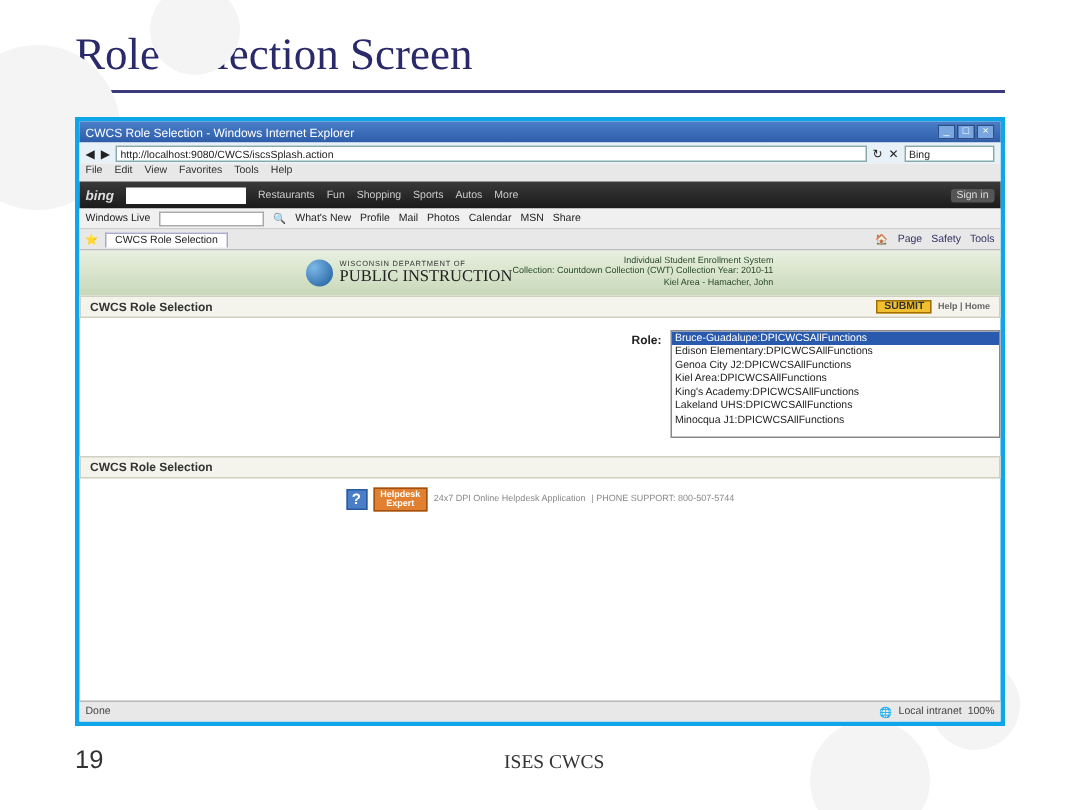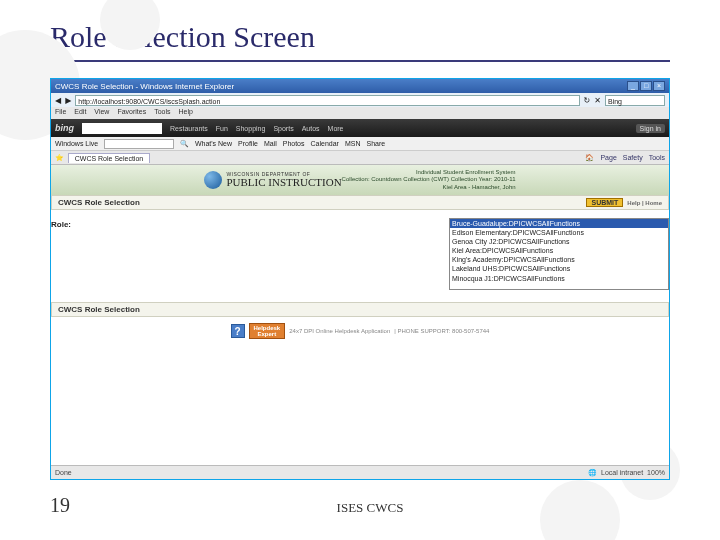--- a/index.html
+++ b/index.html
@@ -4,21 +4,21 @@
 <style>
   * { box-sizing: border-box; margin: 0; padding: 0; }
   body { width: 720px; height: 540px; font-family: Georgia, serif; background: #fff; position: relative; }
   .decor-circle { position: absolute; border-radius: 50%; background: #f4f4f4; }
   .c1 { width: 60px; height: 60px; top: -10px; left: 100px; }
   .c2 { width: 110px; height: 110px; top: 30px; left: -30px; }
   .c3 { width: 80px; height: 80px; bottom: -20px; right: 100px; }
   .c4 { width: 60px; height: 60px; bottom: 40px; right: 40px; }
   .slide-title { font-size: 30px; color: #2a2a6a; padding: 20px 0 6px 50px; font-weight: normal; }
   .title-line { height: 2px; background: #3a3a7a; margin: 0 50px 8px 50px; }
-  .screenshot-frame { margin: 16px 50px; border: 1px solid #0ea5e9; background: #fff; font-family: Tahoma, Arial, sans-serif; font-size: 8px; color: #222; position: relative; }
+  .screenshot-frame { margin: 16px 50px; border: 3px solid #0ea5e9; background: #fff; font-family: Tahoma, Arial, sans-serif; font-size: 8px; color: #222; position: relative; }
   
   .ie-title { background: linear-gradient(#4a7ec8, #2e5da8); color: #fff; padding: 2px 4px; display: flex; justify-content: space-between; align-items: center; height: 14px; }
   .win-ctrls { display: flex; gap: 1px; }
   .win-btn { width: 12px; height: 10px; background: #7aa7e0; border: 1px solid #2a4f8a; font-size: 7px; text-align: center; line-height: 8px; color: #fff; }
   .ie-addr { background: #e8f0f8; padding: 2px 4px; display: flex; align-items: center; gap: 4px; height: 14px; }
   .addr-box { flex: 1; background: #fff; border: 1px solid #8aa; padding: 0 2px; height: 11px; font-size: 7px; line-height: 11px; overflow: hidden; }
   .search-box { width: 60px; background: #fff; border: 1px solid #8aa; height: 11px; font-size: 7px; line-height: 11px; padding: 0 2px; }
   .ie-menu { background: #e8e8e8; padding: 1px 4px; display: flex; gap: 8px; height: 12px; font-size: 7px; color: #333; }
   .bing-bar { background: linear-gradient(#3a3a3a, #1a1a1a); color: #ddd; height: 18px; display: flex; align-items: center; gap: 8px; padding: 0 4px; font-size: 7px; }
   .bing-logo { font-weight: bold; font-style: italic; font-size: 9px; }
@@ -35,34 +35,34 @@
   .dpi-logo-area { display: flex; align-items: center; gap: 4px; }
   .dpi-globe { width: 18px; height: 18px; border-radius: 50%; background: radial-gradient(circle at 30% 30%, #7db8e8, #1a5a9a); }
   .dpi-text { line-height: 1; }
   .dpi-small { font-size: 5px; letter-spacing: 0.5px; color: #333; }
   .dpi-big { font-family: Georgia, serif; font-size: 11px; color: #222; }
   .dpi-right { text-align: right; font-size: 6px; color: #2a4a2a; line-height: 1.2; }
   .section-bar { background: #f4f4ec; border: 1px solid #d0d0c0; padding: 2px 6px; font-size: 8px; font-weight: bold; color: #333; display: flex; justify-content: space-between; align-items: center; }
   .submit-area { display: flex; gap: 4px; align-items: center; }
   .submit-btn { background: #f0c030; border: 1px solid #a07000; padding: 0 4px; font-size: 7px; font-weight: bold; }
   .help-link { font-size: 6px; color: #666; }
-  .role-area { padding: 8px 0 12px 0; display: flex; justify-content: space-between; gap: 22px; }
+  .role-area { padding: 8px 0 12px 0; display: flex; justify-content: flex-end; gap: 6px; }
   .role-label { font-size: 8px; font-weight: bold; padding-top: 2px; }
   .role-listbox { background: #fff; border: 1px solid #888; width: 220px; height: 72px; font-size: 7px; overflow: hidden; }
   .role-opt { padding: 0 2px; line-height: 1.3; white-space: nowrap; }
   .role-opt.sel { background: #2a5aae; color: #fff; }
   .helpdesk-row { padding: 6px 0; text-align: center; display: flex; justify-content: center; align-items: center; gap: 4px; }
   .q-icon { width: 14px; height: 14px; background: #4a7ec8; color: #fff; font-weight: bold; font-size: 10px; text-align: center; line-height: 14px; border: 1px solid #2a5a9a; }
   .hd-btn { background: #e08030; color: #fff; border: 1px solid #a05010; padding: 1px 4px; font-size: 6px; font-weight: bold; line-height: 1; }
   .hd-text { font-size: 6px; color: #888; }
   .whitespace { height: 120px; }
   .ie-status { background: #e8e8e8; border-top: 1px solid #bbb; height: 14px; display: flex; align-items: center; justify-content: space-between; padding: 0 4px; font-size: 7px; color: #444; }
   .zoom { display: flex; align-items: center; gap: 4px; }
   .footer { position: absolute; bottom: 14px; left: 50px; right: 50px; display: flex; align-items: baseline; }
-  .page-num { font-family: Liberation Serif, serif; font-size: 20px; color: #333; }
+  .page-num { font-family: Liberation Sans, sans-serif; font-size: 17px; color: #333; }
   .footer-label { font-family: Georgia, serif; font-size: 13px; color: #333; margin: 10px auto; }
 </style>
 </head>
 <body>
 
 <div class="decor-circle c1"></div>
 <div class="decor-circle c2"></div>
 <div class="decor-circle c3"></div>
 <div class="decor-circle c4"></div>
 

